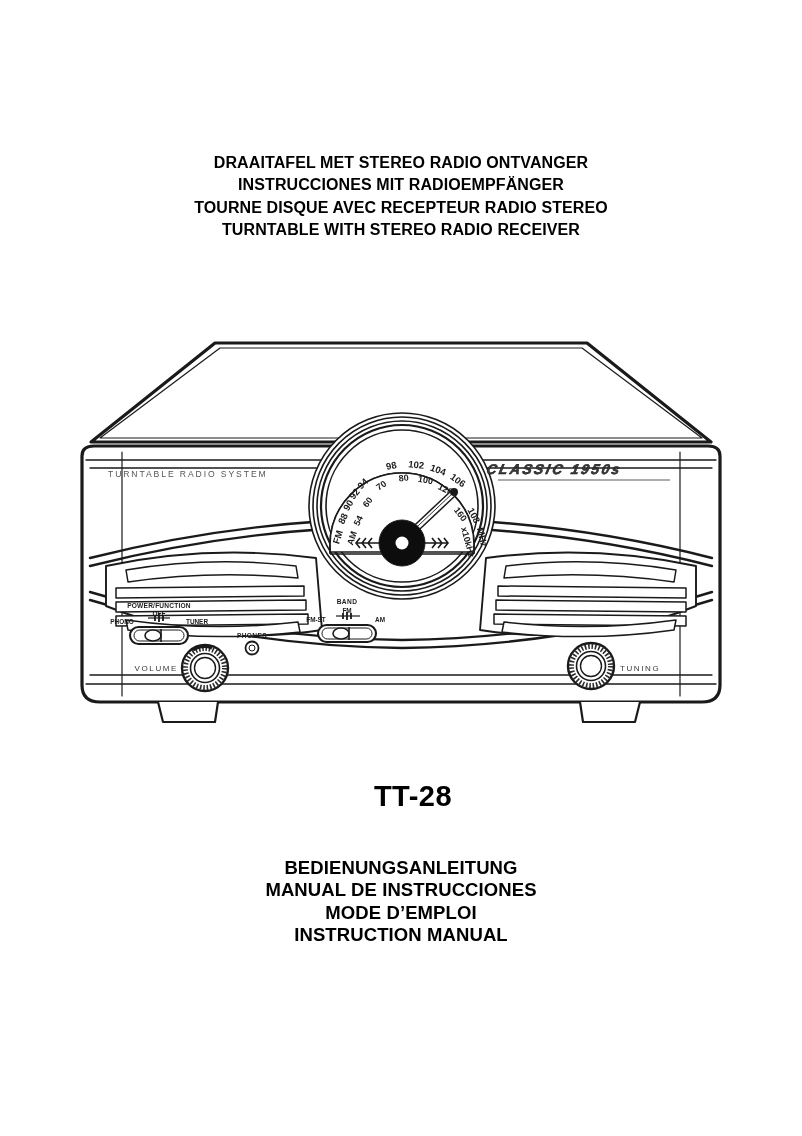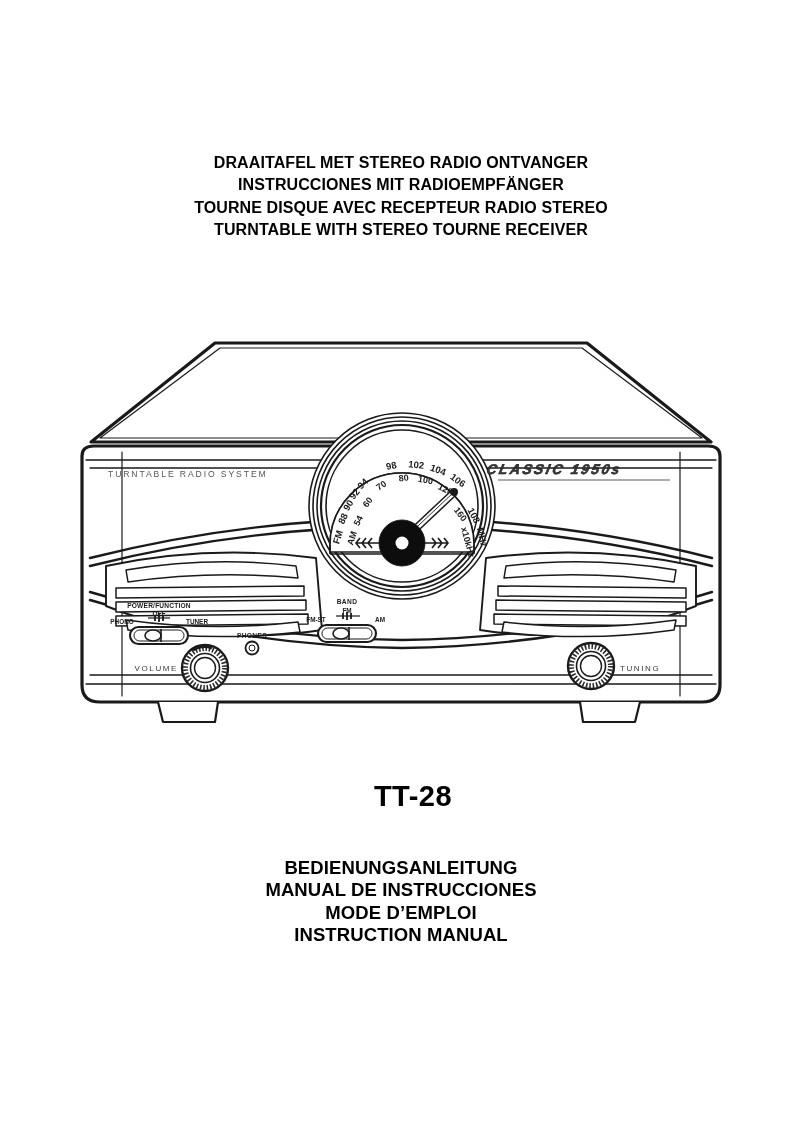--- a/index.html
+++ b/index.html
@@ -61,21 +61,21 @@
     white-space: nowrap;
   }
 </style>
 </head>
 <body>
 
 <div id="title-block">
   <div class="title-line">DRAAITAFEL MET STEREO RADIO ONTVANGER</div>
   <div class="title-line">INSTRUCCIONES MIT RADIOEMPFÄNGER</div>
   <div class="title-line">TOURNE DISQUE AVEC RECEPTEUR RADIO STEREO</div>
-  <div class="title-line">TURNTABLE WITH STEREO TOURNE RECEIVER</div>
+  <div class="title-line">TURNTABLE WITH STEREO RADIO RECEIVER</div>
 </div>
 
 <div id="product-figure">
 <svg viewBox="0 0 682 410" xmlns="http://www.w3.org/2000/svg">
   <defs>
 
     <path id="arcFM" d="M 262,176 A 80,80 0 0 1 422,176" fill="none"></path>
     <path id="arcAM" d="M 272,176 A 70,70 0 0 1 412,176" fill="none"></path>
     <clipPath id="dialClip">
           <circle cx="342" cy="176" r="93"></circle>

